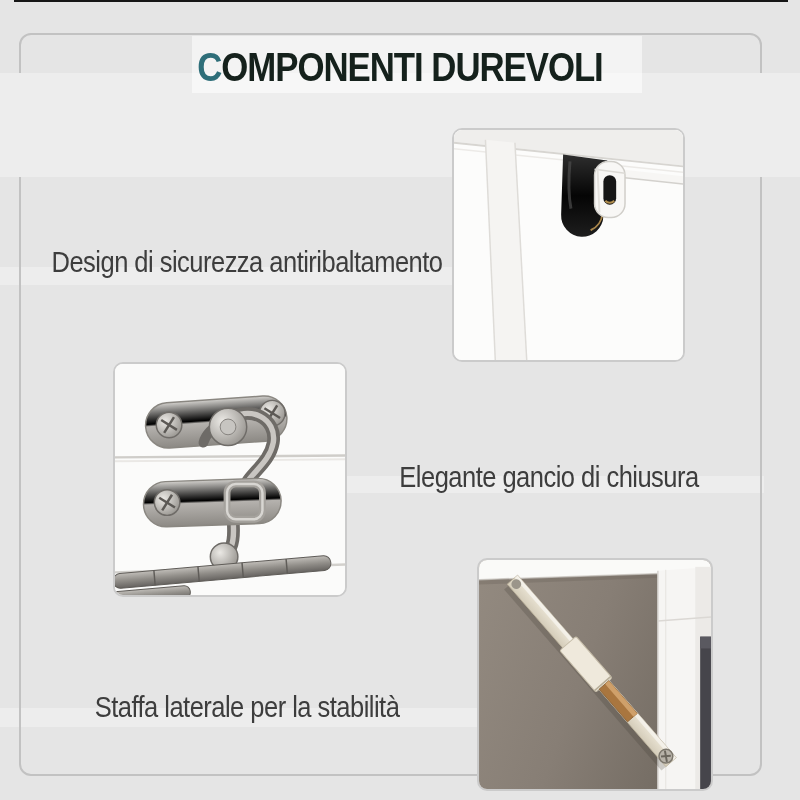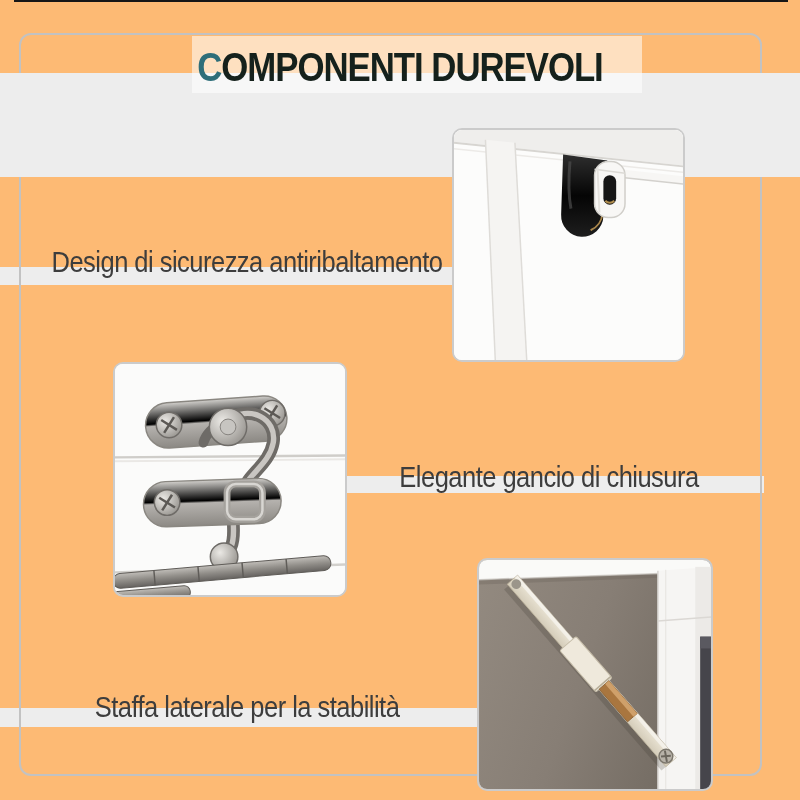--- a/index.html
+++ b/index.html
@@ -1,16 +1,16 @@
 <!DOCTYPE html>
 <html><head>
 <meta charset="utf-8">
 <style>
   html,body{margin:0;padding:0;background:#ffffff;}
-  .stage{position:relative;width:800px;height:800px;margin:0 auto;background:#fdba74;overflow:hidden;
+  .stage{position:relative;width:800px;height:800px;margin:0 auto;background:#e5e5e5;overflow:hidden;
          font-family:"Liberation Sans","DejaVu Sans",sans-serif;}
   .top-line{position:absolute;left:14px;top:0;width:774px;height:2px;background:#161616;z-index:5;}
   .outer-frame{position:absolute;left:19px;top:33px;width:743px;height:743px;
                border:2px solid #c2c2c2;border-radius:12px;z-index:2;box-sizing:border-box;}
   .band{position:absolute;background:#ededed;z-index:1;}
   .band-a{left:0;top:73px;width:800px;height:104px;z-index:3;}
   .band-b{left:0;top:267px;width:453px;height:18px;}
   .band-c{left:347px;top:476px;width:417px;height:17px;}
   .band-d{left:0;top:708px;width:477px;height:19px;}
   .title-box{position:absolute;left:192px;top:36px;width:450px;height:57px;

